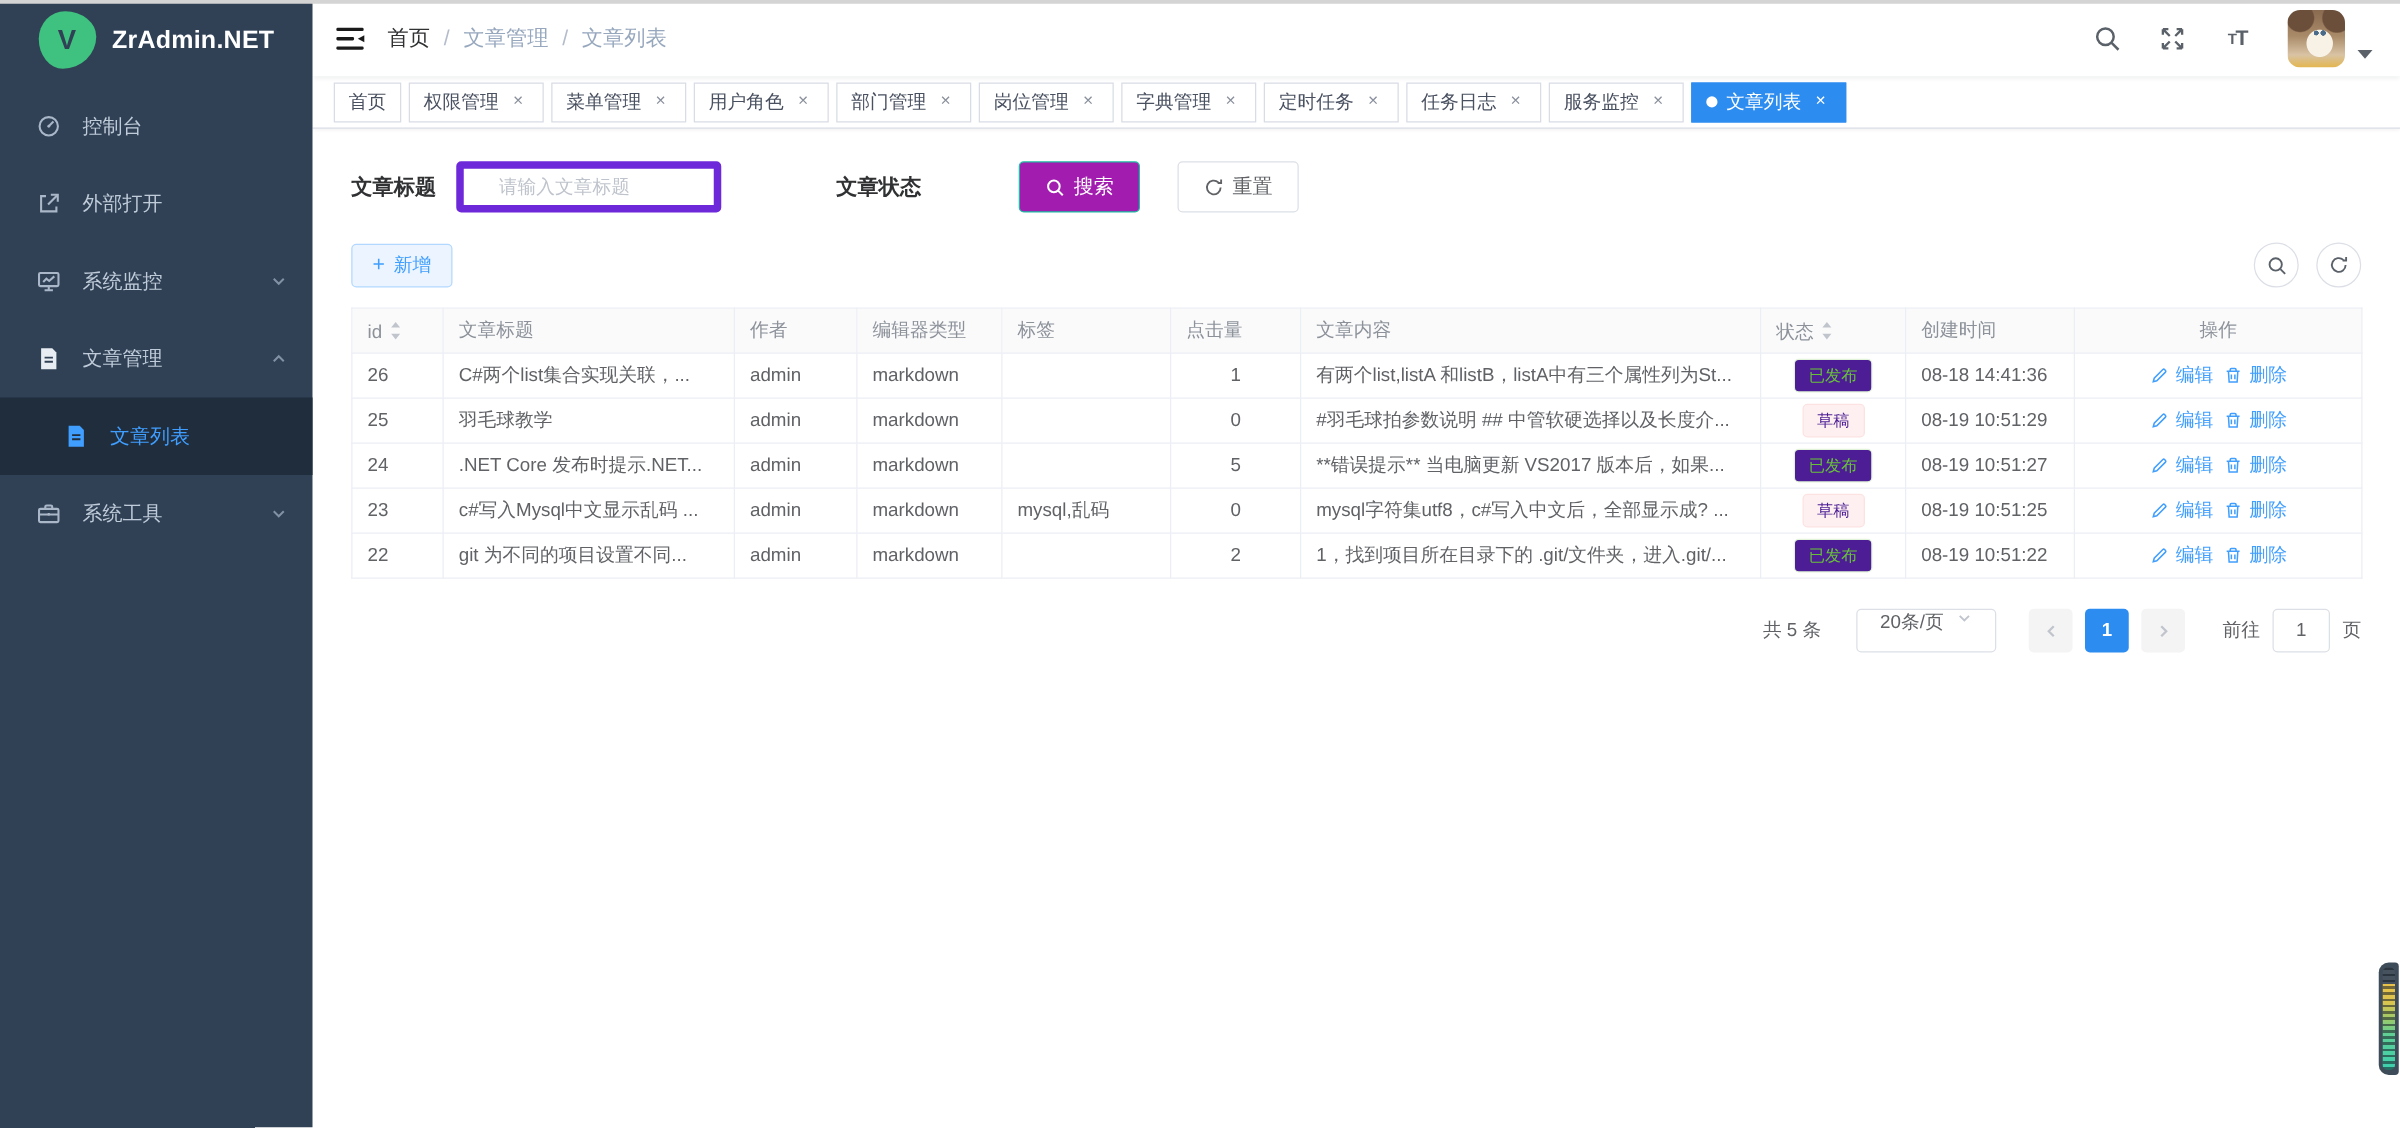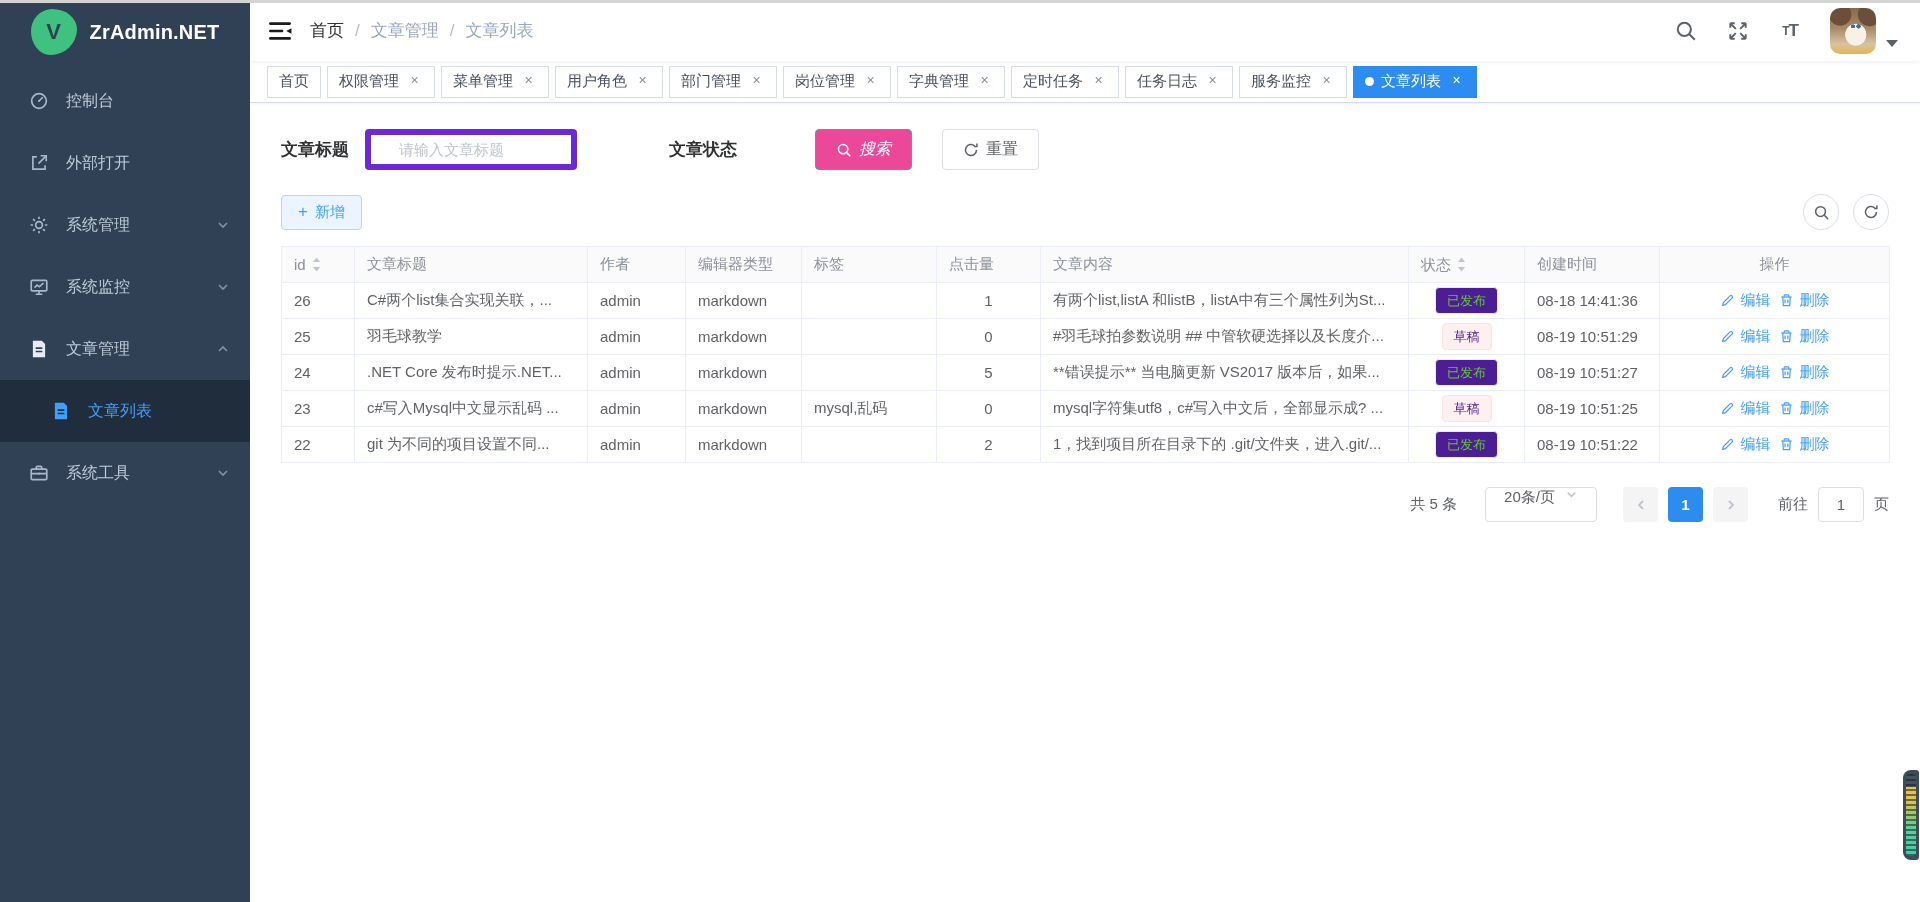--- a/index.html
+++ b/index.html
@@ -84,21 +84,21 @@
     font-size:15px; color:#606266; outline:none; font-family:inherit;
   }
   .f-input::placeholder { color:#bfc4cc; }
   .f-label2 { margin-left:92px; }
   .f-select {
     width:206px; height:41px; border:1px solid #dcdfe6; border-radius:4px; padding:0 12px 0 15px;
     font-size:15px; color:#bfc4cc; display:flex; align-items:center; justify-content:space-between; cursor:pointer; background:#fff;
   }
   .f-select .chev { color:#c0c4cc; display:flex; }
   .btn { display:inline-flex; align-items:center; justify-content:center; gap:7px; border-radius:4px; cursor:pointer; font-size:16px; font-family:inherit; }
-  .btn-search { margin-left:62px; height:41px; padding:14px 20px; background:#ec4899; border:1px solid #1cbba3; color:#fff;font-style:italic; }
+  .btn-search { margin-left:62px; height:41px; padding:14px 20px; background:#a21caf; border:1px solid #1cbba3; color:#fff; }
   .btn-reset { margin-left:30px; height:41px; padding:0 20px; background:#fff; border:1px solid #dcdfe6; color:#606266; }
 
   .toolbar-row { display:flex; align-items:center; margin-bottom:16px; }
   .btn-add { height:35px; padding:0 16px; background:#ecf5ff; border:1px solid #b3d8ff; color:#409eff; font-size:15px; }
   .toolbar-spacer { flex:1; }
   .circle-btn {
     width:36px; height:36px; border-radius:50%; border:1px solid #dcdfe6; color:#5a6169;
     display:flex; align-items:center; justify-content:center; margin-left:14px; cursor:pointer; background:#fff;
   }
 
@@ -167,34 +167,20 @@
       <span class="mi-icon">
         <svg width="20" height="20" viewBox="0 0 18 18" fill="none" stroke="currentColor" stroke-width="1.5">
             <path d="M7 3.5H3.5v11h11V11"></path>
             <path d="M10.5 2.5h5v5"></path>
             <path d="M15 3L8.5 9.5"></path>
           </svg>
       </span>
       <span class="mi-label">外部打开</span>
     </div>
 
-    <div class="menu-item">
-      <span class="mi-icon">
-        <svg width="20" height="20" viewBox="0 0 18 18" fill="none" stroke="currentColor" stroke-width="1.5">
-            <circle cx="9" cy="9" r="3"></circle>
-            <path d="M9 1.5v2.2M9 14.3v2.2M1.5 9h2.2M14.3 9h2.2M3.7 3.7l1.6 1.6M12.7 12.7l1.6 1.6M14.3 3.7l-1.6 1.6M5.3 12.7l-1.6 1.6"></path>
-          </svg>
-      </span>
-      <span class="mi-label">系统管理</span>
-      <span class="mi-chevron">
-        <svg width="14" height="14" viewBox="0 0 14 14" fill="none" stroke="currentColor" stroke-width="1.6">
-            <path d="M3 5l4 4 4-4"></path>
-          </svg>
-      </span>
-    </div>
 
     <div class="menu-item">
       <span class="mi-icon">
         <svg width="20" height="20" viewBox="0 0 18 18" fill="none" stroke="currentColor" stroke-width="1.5">
             <rect x="2" y="3" width="14" height="9.5" rx="1"></rect>
             <path d="M6 15.5h6M9 12.5v3"></path>
             <path d="M5 9.5l2.3-2.3 2 1.6L13 5.5"></path>
           </svg>
       </span>
       <span class="mi-label">系统监控</span>

